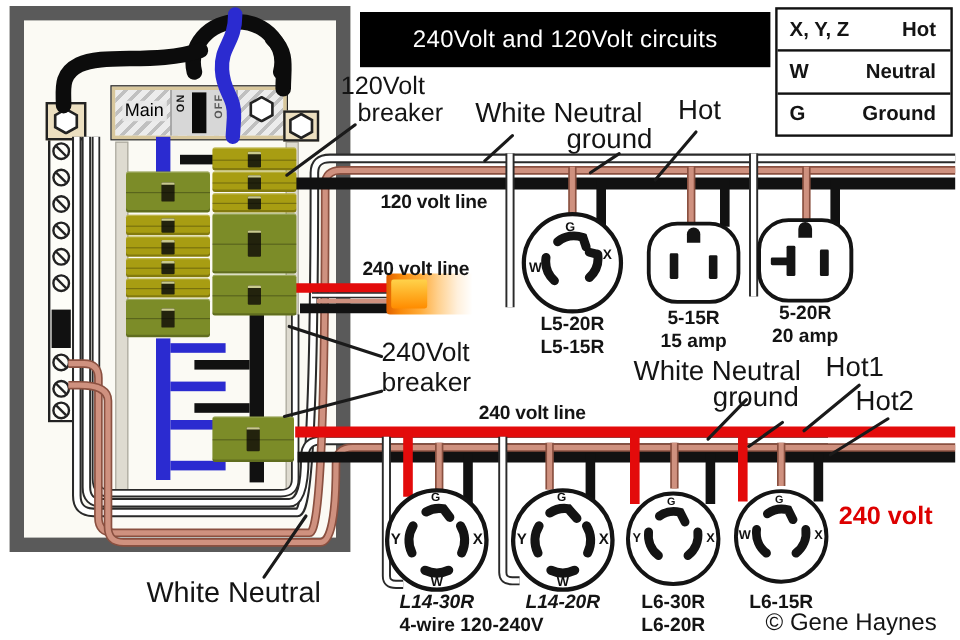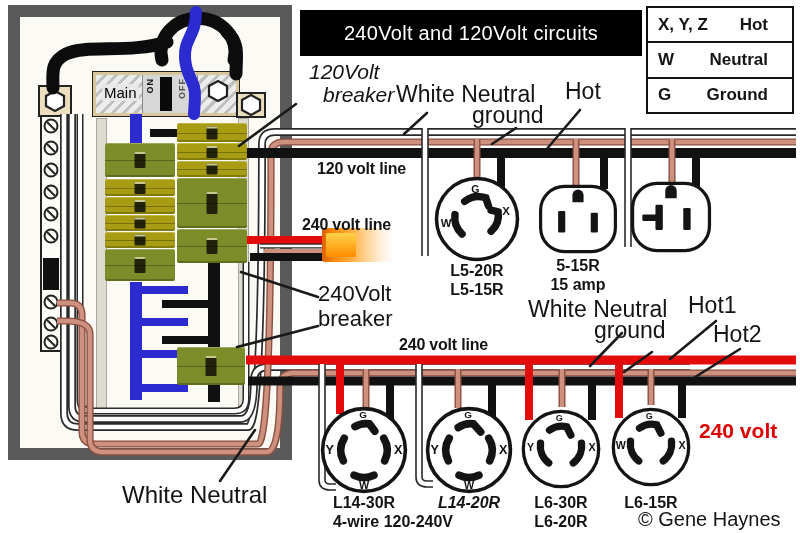--- a/index.html
+++ b/index.html
@@ -27,21 +27,21 @@
   .breaker:after{content:"";position:absolute;left:0;right:0;top:50%;height:1px;background:rgba(0,0,0,.28);}
   .tg{position:absolute;left:50%;top:50%;transform:translate(-50%,-50%);width:11px;height:16px;
       background:#23230d;border-radius:1px;box-shadow:inset 0 6px 0 -4px #c9c98f;}
   .olive{background:#a89d12;} .green{background:#7c8c28;}
   
   .banner{position:absolute;left:300px;top:10px;width:342px;height:46px;background:#000;color:#fff;
           display:flex;align-items:center;justify-content:center;font-size:20px;letter-spacing:.3px;}
   .legend{position:absolute;left:646px;top:6px;width:148px;height:108px;box-sizing:border-box;
           background:#fff;border:2.5px solid #111;display:flex;flex-direction:column;}
   .legend-row{flex:1;display:flex;align-items:center;justify-content:space-between;
-              padding:0 24px 0 10px;font-size:17px;font-weight:bold;border-bottom:2.5px solid #111;}
+              padding:0 12px 0 10px;font-size:17px;font-weight:bold;border-bottom:2.5px solid #111;}
   .legend-row:last-child{border-bottom:none;}
   
   .callout{position:absolute;font-size:21px;line-height:23px;white-space:nowrap;}
   .mini{position:absolute;font-size:16px;font-weight:bold;white-space:nowrap;letter-spacing:-.2px;}
   .cap{position:absolute;font-size:16px;font-weight:bold;text-align:center;line-height:19px;white-space:nowrap;}
   .redlab{position:absolute;font-size:21px;font-weight:bold;color:#dd0000;white-space:nowrap;}
   
   .recep{position:absolute;}
   .flame{position:absolute;left:322px;top:228px;width:74px;height:34px;border-radius:3px;
          background:linear-gradient(90deg,#e06000 0%,#f98a0a 16%,#ffab38 38%,#ffd08d 58%,#fff0dc 80%,#ffffff 97%);}
@@ -329,21 +329,21 @@
         <path d="M 75,43 A 26,26 0 0 1 65,67"></path>
       </g>
       <g fill="#111" font-weight="bold" text-anchor="middle">
         <text x="48" y="16" font-size="11">G</text>
         <text x="13" y="53" font-size="13">W</text>
         <text x="88" y="53" font-size="13">X</text>
       </g>
     </svg>
   </div>
 
-  <div class="callout" style="left:309px;top:60px;font-style:italic;">
+  <div class="callout" style="left:284px;top:60px;">
     <div>120Volt</div>
     <div style="padding-left:14px;">breaker</div>
   </div>
   <div class="callout" style="left:396px;top:83px;font-size:23px;">
     <div>White Neutral</div>
     <div style="margin-left:76px;margin-top:-2px;">ground</div>
   </div>
   <div class="callout" style="left:565px;top:80px;font-size:23px;">Hot</div>
   <div class="mini" style="left:317px;top:160px;">120 volt line</div>
   <div class="mini" style="left:302px;top:216px;">240 volt line</div>
@@ -363,21 +363,25 @@
   <div class="abs" style="left:638px;top:508px;font-size:20px;">© Gene Haynes</div>
 
   <div class="cap" style="left:427px;top:261px;width:100px;">
     <div>L5-20R</div>
     <div>L5-15R</div>
   </div>
   <div class="cap" style="left:538px;top:256px;width:80px;">
     <div>5-15R</div>
     <div>15 amp</div>
   </div>
-  <div class="cap" style="left:314px;top:493px;width:100px;">
+  <div class="cap" style="left:630px;top:252px;width:82px;">
+    <div>5-20R</div>
+    <div>20 amp</div>
+  </div>
+  <div class="cap" style="left:314px;top:493px;width:100px;font-style:italic;">
     <div>L14-30R</div>
   </div>
   <div class="cap" style="left:308px;top:512px;width:170px;">
     <div>4-wire 120-240V</div>
   </div>
   <div class="cap" style="left:419px;top:493px;width:100px;font-style:italic;">
     <div>L14-20R</div>
   </div>
   <div class="cap" style="left:511px;top:493px;width:100px;">
     <div>L6-30R</div>

